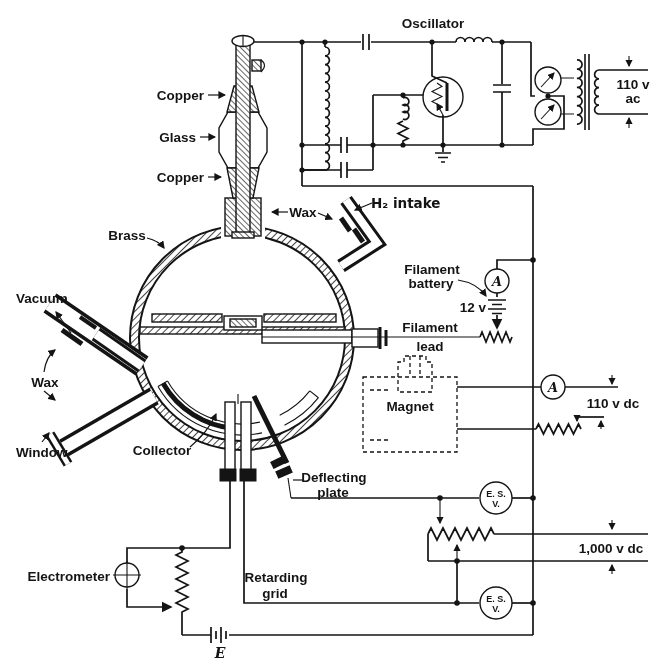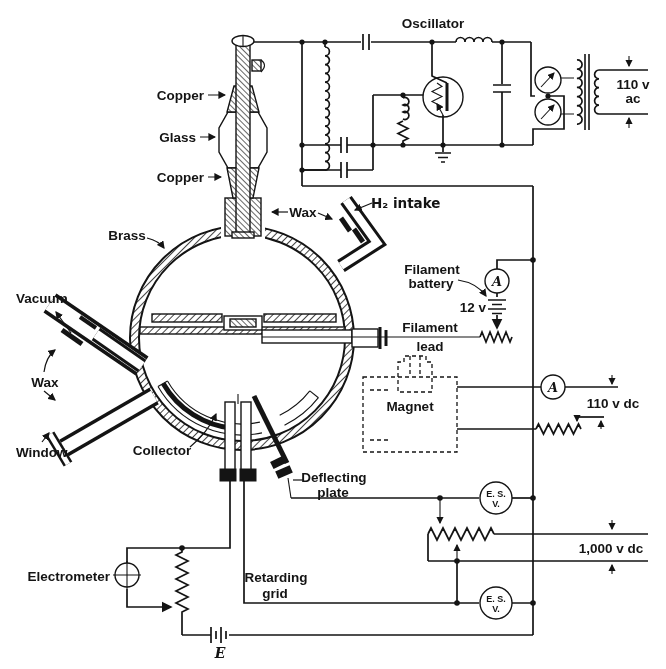--- a/index.html
+++ b/index.html
@@ -1,17 +1,17 @@
 <!DOCTYPE html>
 <html><head>
 <meta charset="utf-8">
 <style>
   html,body{margin:0;padding:0;background:#ffffff;}
   #stage{position:relative;width:666px;height:669px;background:#ffffff;overflow:hidden;
-         font-family:"Liberation Sans",sans-serif;border-radius:26px;}
+         font-family:"Liberation Sans",sans-serif;}
   svg{position:absolute;left:0;top:0;}
   text{fill:#141414;font-family:"Liberation Sans",sans-serif;font-weight:700;font-size:13.5px;}
   .sub{font-family:"DejaVu Sans",sans-serif;}
   .meterA{font-family:"DejaVu Serif",serif;font-style:italic;font-weight:700;font-size:13px;}
   .emf{font-family:"DejaVu Serif",serif;font-style:italic;font-weight:700;font-size:14px;}
   .esv{font-size:9px;}
   .wire{stroke:#141414;stroke-width:1.7;fill:none;}
   .thin{stroke:#141414;stroke-width:1.1;fill:none;}
   .outl{stroke:#141414;stroke-width:1.4;fill:#ffffff;}
   .outlh{stroke:#141414;stroke-width:1.4;}

